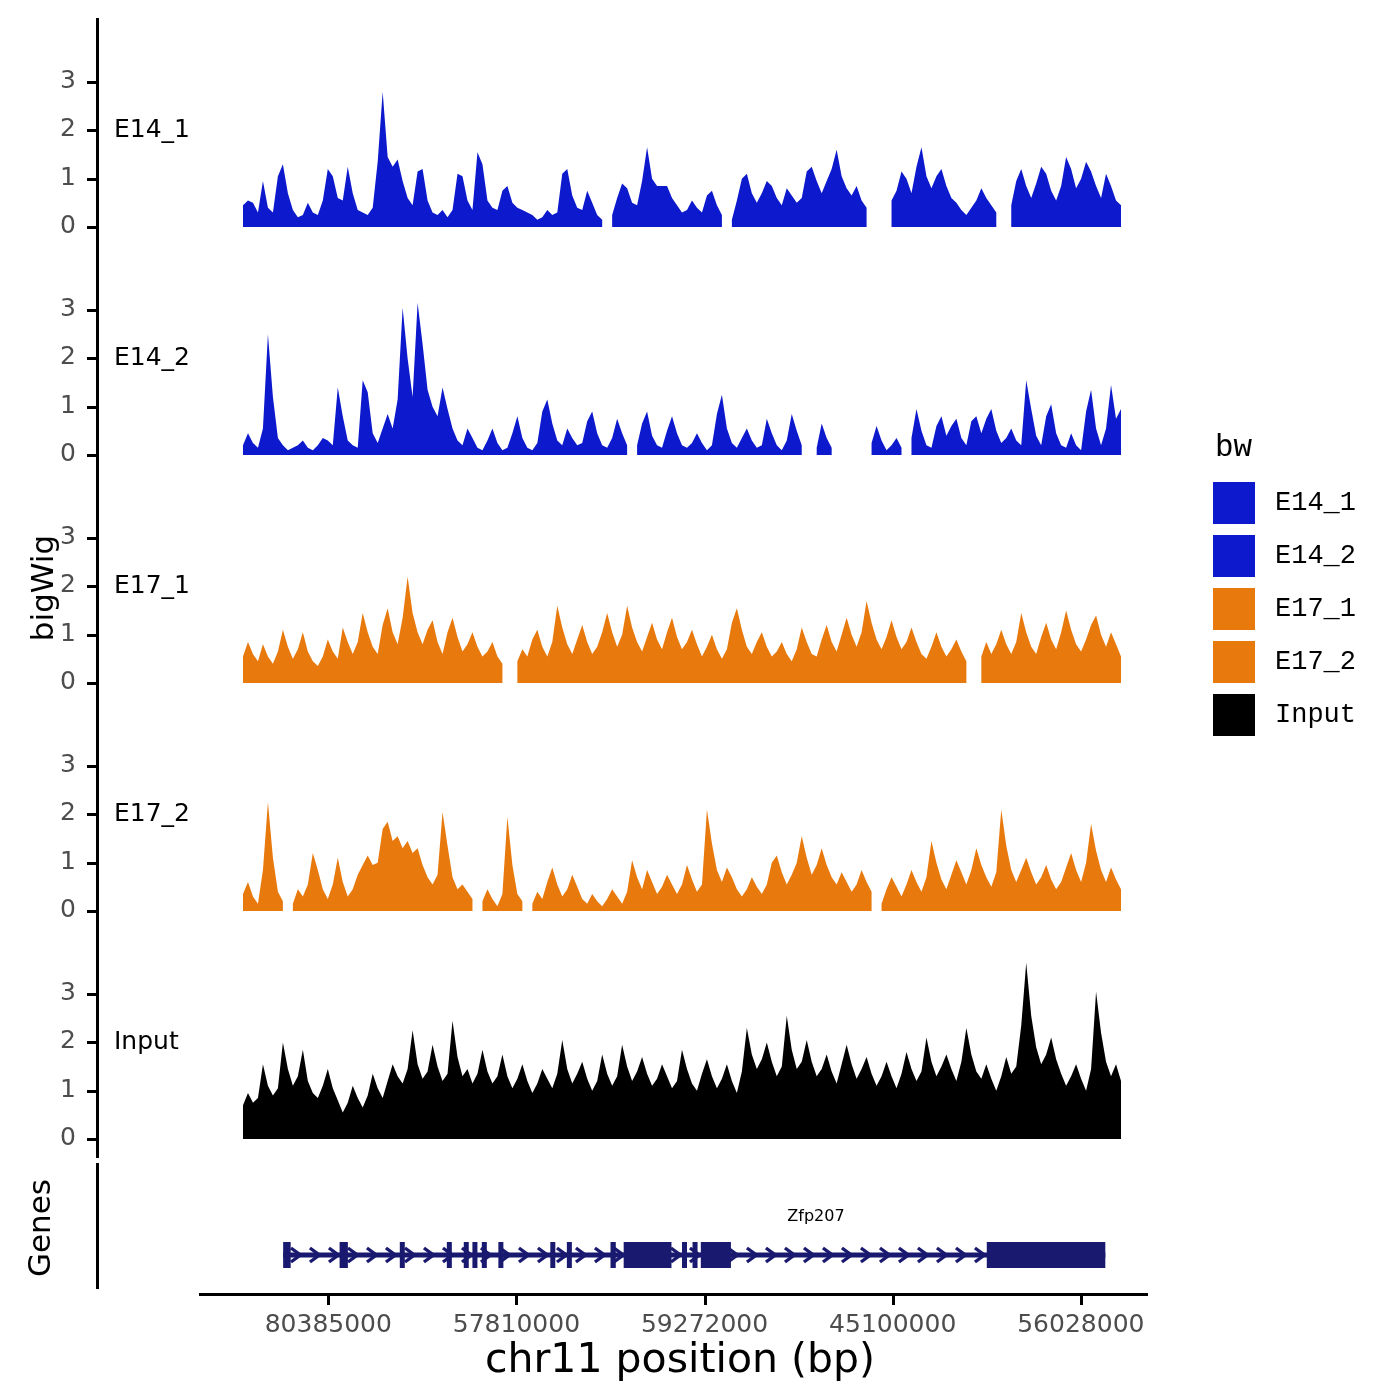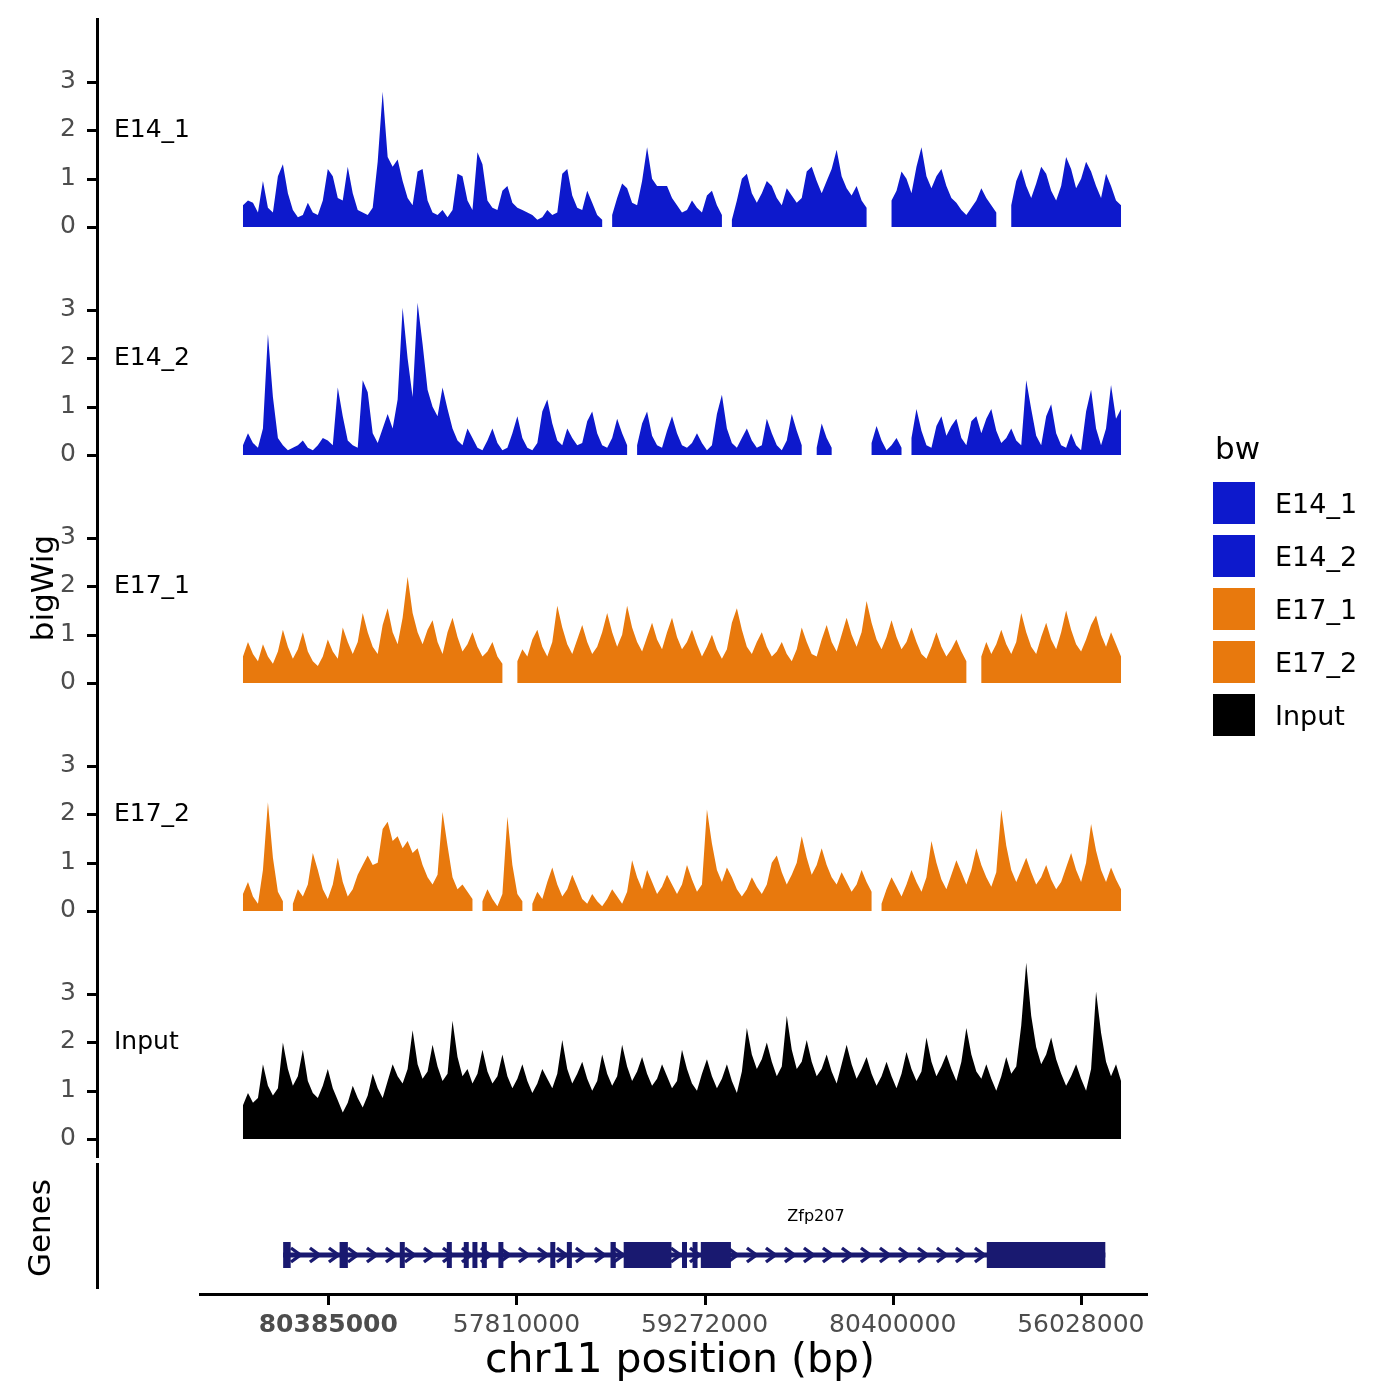--- a/index.html
+++ b/index.html
@@ -55,21 +55,21 @@
   
   .gene-name{
     position:absolute;
     font-size:16px;
     color:#000;
     text-align:center;
     width:300px;
   }
 
   
-  .legend{position:absolute;}
+  .legend{position:absolute;font-family:Liberation Mono, monospace;}
   .legend-title{
     position:absolute;
     font-size:31px;
     color:#000;
   }
   .legend-row{position:absolute;left:0;display:flex;align-items:center;}
   .legend-swatch{
     width:42px;height:42px;display:block;
   }
   .legend-text{
@@ -245,27 +245,27 @@
             <rect x="890.7796610169491" y="79" width="118.5254237288134" height="26" fill="#191970"></rect>
           </g>
       </svg>
     </div>
   </div>
 
   <div style="position:absolute; left:0; top:0; width:1400px; height:1400px; pointer-events:none;">
     <div class="xaxis-line" style="left:199px; top:1293px; width:949px;"></div>
     <div id="xticks">
         <div class="xtick" style="left: 327.305px; top: 1295px;"></div>
-        <div class="xticklab" style="left: 228.305px; top: 1309px; font-weight: bold;">80385000</div>
+        <div class="xticklab" style="left: 228.305px; top: 1309px;">80385000</div>
         <div class="xtick" style="left: 515.441px; top: 1295px;"></div>
         <div class="xticklab" style="left: 416.441px; top: 1309px;">57810000</div>
         <div class="xtick" style="left: 703.576px; top: 1295px;"></div>
         <div class="xticklab" style="left: 604.576px; top: 1309px;">59272000</div>
         <div class="xtick" style="left: 891.712px; top: 1295px;"></div>
-        <div class="xticklab" style="left: 792.712px; top: 1309px;">80400000</div>
+        <div class="xticklab" style="left: 792.712px; top: 1309px;">45100000</div>
         <div class="xtick" style="left: 1079.85px; top: 1295px;"></div>
         <div class="xticklab" style="left: 980.847px; top: 1309px;">56028000</div>
       </div>
     <div class="xlabel" style="left:180px; top:1334px;">chr11 position (bp)</div>
   </div>
 
   <div class="legend" style="left:1213px; top:430px; width:180px; height:280px;">
     <div class="legend-title" style="left:2px; top:0px;">bw</div>
     <div id="legend-rows">
         <div class="legend-row" style="top: 52px;">

